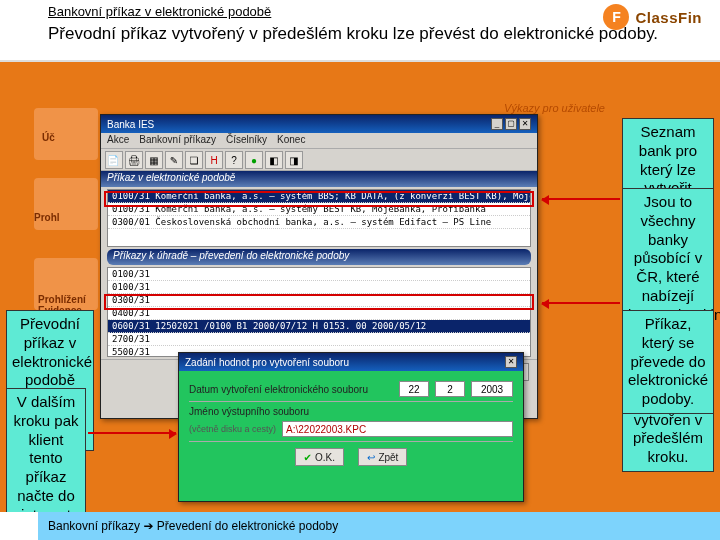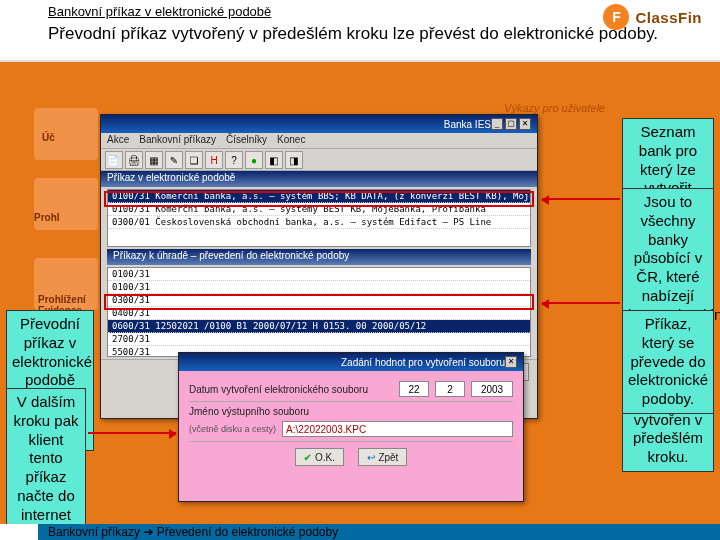--- a/index.html
+++ b/index.html
@@ -19,60 +19,60 @@
   
   .navigator { position: absolute; top: 16px; left: 110px; right: 110px; height: 22px; background: linear-gradient(#7a7a7a,#5b5b5b); color: #fff; font-weight: bold; text-align: center; line-height: 22px; font-size: 14px; letter-spacing: 2px; border: 1px solid #444; }
   .nav-right-text { position: absolute; top: 40px; right: 115px; color: #b54a00; font-style: italic; font-size: 11px; }
 
   
   .bg-tile { position: absolute; width: 64px; height: 52px; background: #f39c5a; border-radius: 4px; opacity: 0.75; }
   .bg-label { position: absolute; color: #7a2c00; font-size: 10px; font-weight: bold; }
 
   
   .app-window { position: absolute; top: 52px; left: 100px; width: 438px; height: 305px; background: #d6d3ce; border: 1px solid #222; box-shadow: 2px 2px 5px rgba(0,0,0,0.4); }
-  .titlebar { height: 18px; background: linear-gradient(#0a246a,#1560bd); color: #fff; font-size: 10px; padding: 2px 6px; display: flex; align-items: center; justify-content: flex-end; }
+  .titlebar { height: 18px; background: linear-gradient(#0a246a,#1560bd); color: #fff; font-size: 10px; padding: 2px 6px; display: flex; align-items: center; justify-content: space-between; }
   .titlebar .win-btns { display: flex; gap: 2px; }
   .win-btn { width: 12px; height: 12px; background: #d6d3ce; border: 1px solid #555; font-size: 8px; line-height: 10px; text-align: center; color: #000; }
   .menubar { height: 16px; background: #d6d3ce; border-bottom: 1px solid #aaa; font-size: 10px; padding: 1px 6px; color: #222; display: flex; gap: 10px; }
   .toolbar { height: 22px; background: #d6d3ce; border-bottom: 1px solid #aaa; display: flex; gap: 2px; padding: 2px 4px; }
   .tool-btn { width: 18px; height: 18px; background: #e6e3de; border: 1px solid #999; display: flex; align-items: center; justify-content: center; font-size: 10px; }
 
-  .sub-titlebar { height: 16px; background: linear-gradient(#0a246a,#5b7db5); color: #fff; font-size: 10px; padding: 1px 6px; }
+  .sub-titlebar { height: 16px; background: linear-gradient(#0a246a,#5b7db5); color: #fff; font-size: 10px; padding: 1px 6px; font-style: italic; }
 
   .list-area { background: #fff; border: 1px solid #888; font-family: Consolas, "Lucida Console", monospace; font-size: 9px; color: #000; }
   .list-row { padding: 1px 4px; border-bottom: 1px dotted #ccc; white-space: nowrap; overflow: hidden; }
   .list-row.selected { background: #0a246a; color: #fff; }
 
   .bank-list { margin: 2px 6px; height: 58px; overflow: hidden; }
   .order-list { margin: 2px 6px; height: 90px; overflow: hidden; }
 
   .window-footer { height: 24px; background: #d6d3ce; border-top: 1px solid #aaa; display: flex; justify-content: flex-end; align-items: center; gap: 8px; padding: 0 8px; }
   .btn { height: 18px; padding: 0 8px; background: #e6e3de; border: 1px solid #888; font-size: 10px; display: inline-flex; align-items: center; gap: 3px; }
   .btn .glyph { font-size: 10px; }
 
   
   .red-box { position: absolute; border: 2px solid #d40000; background: rgba(255,255,255,0); pointer-events: none; }
   .red-arrow { position: absolute; height: 0; border-top: 2px solid #d40000; pointer-events: none; }
   .red-arrow::after { content: ""; position: absolute; right: -1px; top: -5px; width: 0; height: 0; border-top: 5px solid transparent; border-bottom: 5px solid transparent; border-left: 8px solid #d40000; }
   .red-arrow.left::after { left: -1px; right: auto; border-left: none; border-right: 8px solid #d40000; }
 
   
-  .dialog { position: absolute; top: 290px; left: 178px; width: 346px; height: 150px; background: #f9a8d4; border: 1px solid #222; box-shadow: 2px 2px 5px rgba(0,0,0,0.4); }
+  .dialog { position: absolute; top: 290px; left: 178px; width: 346px; height: 150px; background: #22c55e; border: 1px solid #222; box-shadow: 2px 2px 5px rgba(0,0,0,0.4); }
   .dlg-body { padding: 6px 10px; font-size: 10px; color: #222; }
   .dlg-field { display: flex; align-items: center; gap: 6px; margin: 4px 0; }
   .dlg-field input { height: 16px; font-size: 10px; padding: 0 3px; border: 1px solid #888; background: #fff; }
   .dlg-field .num { width: 30px; text-align: center; }
   .dlg-footer { display: flex; justify-content: center; gap: 14px; margin-top: 6px; }
   .divider { height: 1px; background: #aaa; margin: 4px 0; }
 
   
   .callout { position: absolute; background: #5eead4; border: 1px solid #333; padding: 4px 5px; font-size: 15px; color: #000; line-height: 1.25; text-align: center; }
 
   
-  .breadcrumb-bar { position: absolute; left: 0; right: 0; bottom: 0; height: 16px; background: #0369a1; display: flex; align-items: center; padding-left: 48px; font-size: 12px; color: #000; }
+  .breadcrumb-bar { position: absolute; left: 0; right: 0; bottom: 0; height: 28px; background: #7dd3fc; display: flex; align-items: center; padding-left: 48px; font-size: 12px; color: #000; }
   .breadcrumb-bar .lead { background: #fff; position: absolute; left: 0; top: 0; bottom: 0; width: 38px; }
 
 </style>
 </head>
 <body>
 
 <div class="top-header">
   <a class="title-link">Bankovní příkaz v elektronické podobě</a>
   <div class="subtitle">Převodní příkaz vytvořený v předešlém kroku lze převést do elektronické podoby.</div>
   <div class="logo">
@@ -123,21 +123,21 @@
     </div>
 
     <div class="sub-titlebar">Příkaz v elektronické podobě</div>
 
     <div class="list-area bank-list">
       <div class="list-row selected">0100/31  Komerční banka, a.s. – systém BBS; KB DATA, (z konverzí BEST KB), MojeBanka</div>
       <div class="list-row">0100/31  Komerční banka, a.s. – systémy BEST KB, MojeBanka, Profibanka</div>
       <div class="list-row">0300/01  Československá obchodní banka, a.s. – systém Edifact – PS Line</div>
     </div>
 
-    <div class="sub-titlebar" style="margin:0 6px;">Příkazy k úhradě – převedení do elektronické podoby</div>
+    <div class="sub-titlebar" style="margin:0 6px;border-radius:6px;">Příkazy k úhradě – převedení do elektronické podoby</div>
 
     <div class="list-area order-list">
       <div class="list-row">0100/31                                                                 </div>
       <div class="list-row">0100/31                                                                 </div>
       <div class="list-row">0300/31                                                                 </div>
       <div class="list-row">0400/31                                                                 </div>
       <div class="list-row selected">0600/31            12502021    /0100 B1 2000/07/12 H    0153. 00 2000/05/12</div>
       <div class="list-row">2700/31                                                                 </div>
       <div class="list-row">5500/31                                                                 </div>
     </div>

